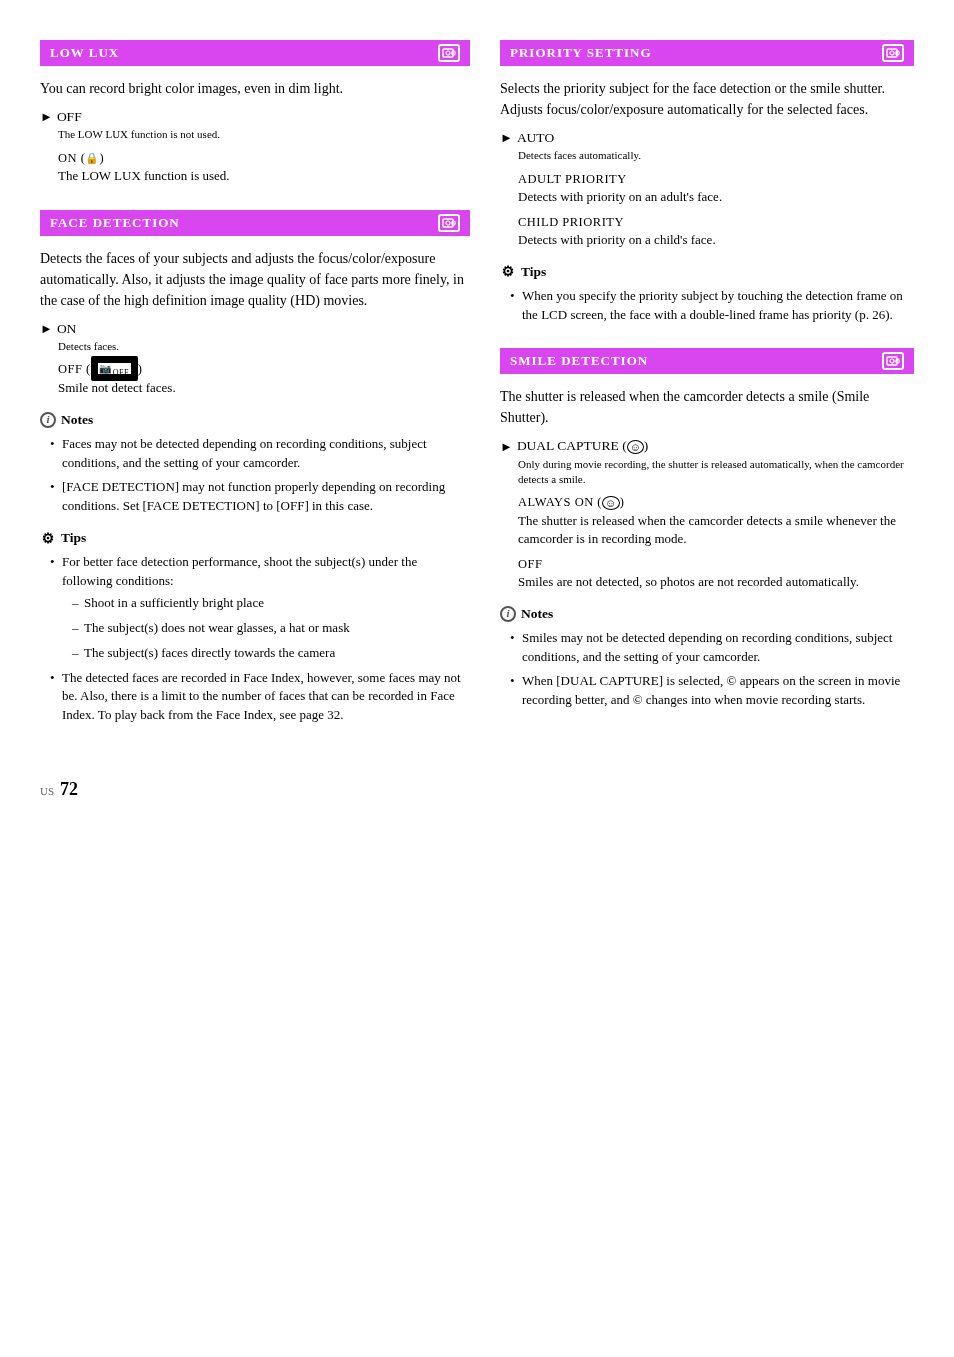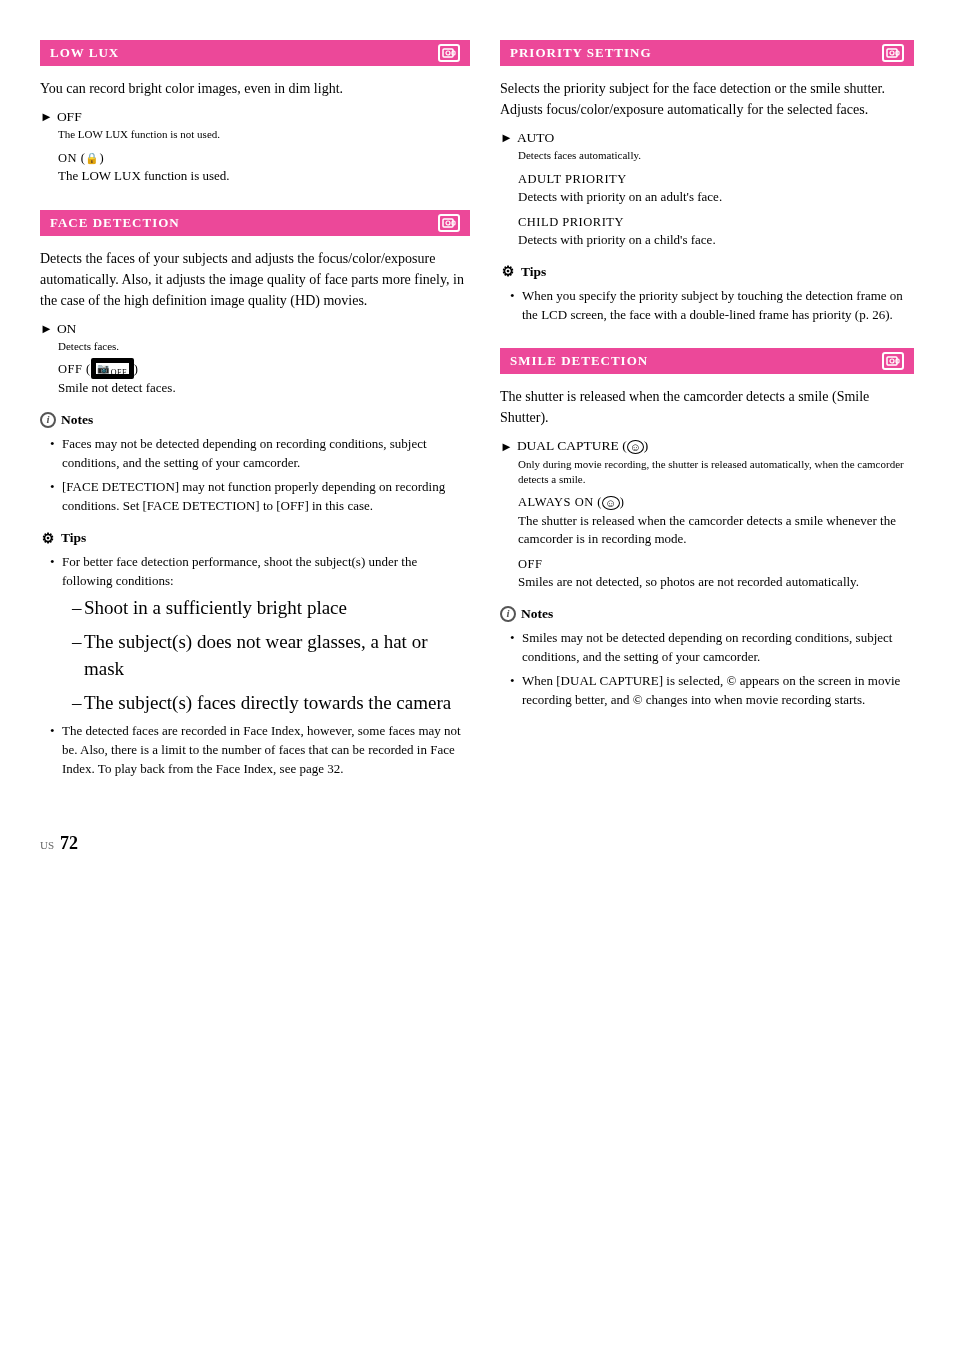--- a/index.html
+++ b/index.html
@@ -18,21 +18,21 @@
       position: relative;
     }
     .left-col {
       width: 430px;
       flex-shrink: 0;
     }
     .right-col {
       flex: 1;
     }
     .section-header {
-      background: #ec4899;
+      background: #d946ef;
       color: #fff;
       font-size: 13px;
       font-weight: bold;
       letter-spacing: 1px;
       padding: 4px 10px;
       display: flex;
       align-items: center;
       justify-content: space-between;
       margin-bottom: 12px;
     }
@@ -138,21 +138,21 @@
       top: 0;
     }
     .sub-bullet-list {
       list-style: none;
       padding-left: 10px;
       margin-top: 3px;
     }
     .sub-bullet-list li {
       position: relative;
       padding-left: 12px;
-      font-size: 19px;
+      font-size: 13px;
       line-height: 1.45;
     }
     .sub-bullet-list li::before {
       content: '–';
       position: absolute;
       left: 0;
     }
   </style>
 </head>
 <body>
@@ -203,21 +203,21 @@
         <div class="section-body">
           <p>Detects the faces of your subjects and adjusts the focus/color/exposure automatically. Also, it adjusts the image quality of face parts more finely, in the case of the high definition image quality (HD) movies.</p>
           <div class="option-item">
             <div class="option-label">
               <span class="arrow">►</span>
               <span>ON</span>
             </div>
             <div class="option-desc">Detects faces.</div>
           </div>
           <div class="sub-option">
-            <div class="sub-option-label">OFF (<span style="font-size:10px; border:5px solid #000000; padding:0 2px; border-radius:2px; vertical-align:middle;">📷<sub style="font-size:8px;">OFF</sub></span>)</div>
+            <div class="sub-option-label">OFF (<span style="font-size:10px; border:7px solid #000000; padding:0 2px; border-radius:2px; vertical-align:middle;">📷<sub style="font-size:8px;">OFF</sub></span>)</div>
             <div class="sub-option-desc">Smile not detect faces.</div>
           </div>
 
           <div class="notes-section">
             <div class="notes-header">
               <span class="notes-icon">i</span>
               <span>Notes</span>
             </div>
             <ul class="bullet-list">
               <li>Faces may not be detected depending on recording conditions, subject conditions, and the setting of your camcorder.</li>

